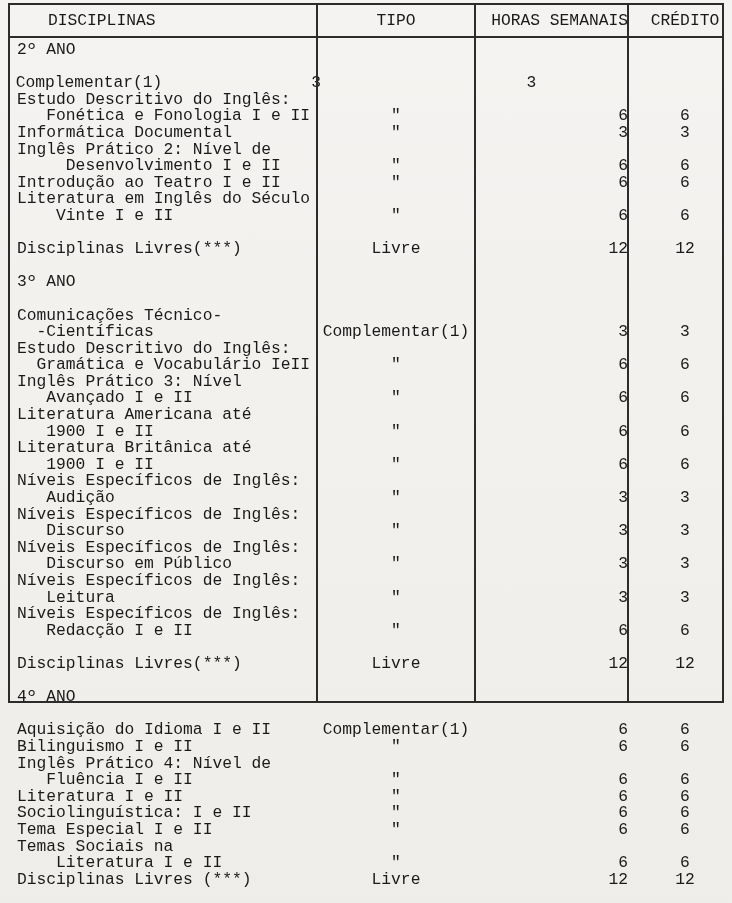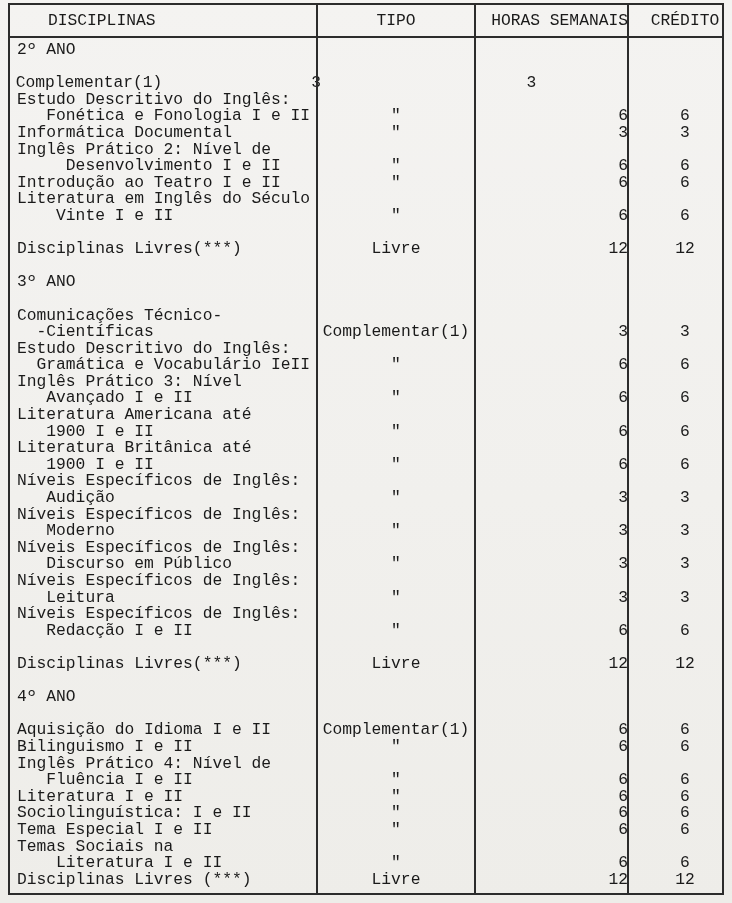--- a/index.html
+++ b/index.html
@@ -12,21 +12,21 @@
     position:relative;
     width:732px;height:903px;
     background:linear-gradient(180deg,#f4f3f1 0%,#f1f0ed 55%,#eeede9 100%);
     overflow:hidden;
     font-family:"Liberation Mono","DejaVu Sans Mono",monospace;
     color:var(--ink);
   }
   .table{
     position:absolute;
     left:8px;top:3px;
-    width:716px;height:892px;
+    width:716px;height:700px;
     border:2px solid var(--line);
     box-sizing:border-box;
     background:transparent;
   }
   .header-row{
     position:relative;
     display:flex;
     height:31px;
     align-items:center;
     border-bottom:2px solid var(--line);
@@ -244,21 +244,21 @@
           <div class="cell c3">3</div>
           <div class="cell c4">3</div>
         </div>
         <div class="line">
           <div class="cell c1">Níveis Específicos de Inglês:</div>
           <div class="cell c2"></div>
           <div class="cell c3"></div>
           <div class="cell c4"></div>
         </div>
         <div class="line">
-          <div class="cell c1">   Moderno</div>
+          <div class="cell c1">   Discurso</div>
           <div class="cell c2">"</div>
           <div class="cell c3">3</div>
           <div class="cell c4">3</div>
         </div>
         <div class="line">
           <div class="cell c1">Níveis Específicos de Inglês:</div>
           <div class="cell c2"></div>
           <div class="cell c3"></div>
           <div class="cell c4"></div>
         </div>

